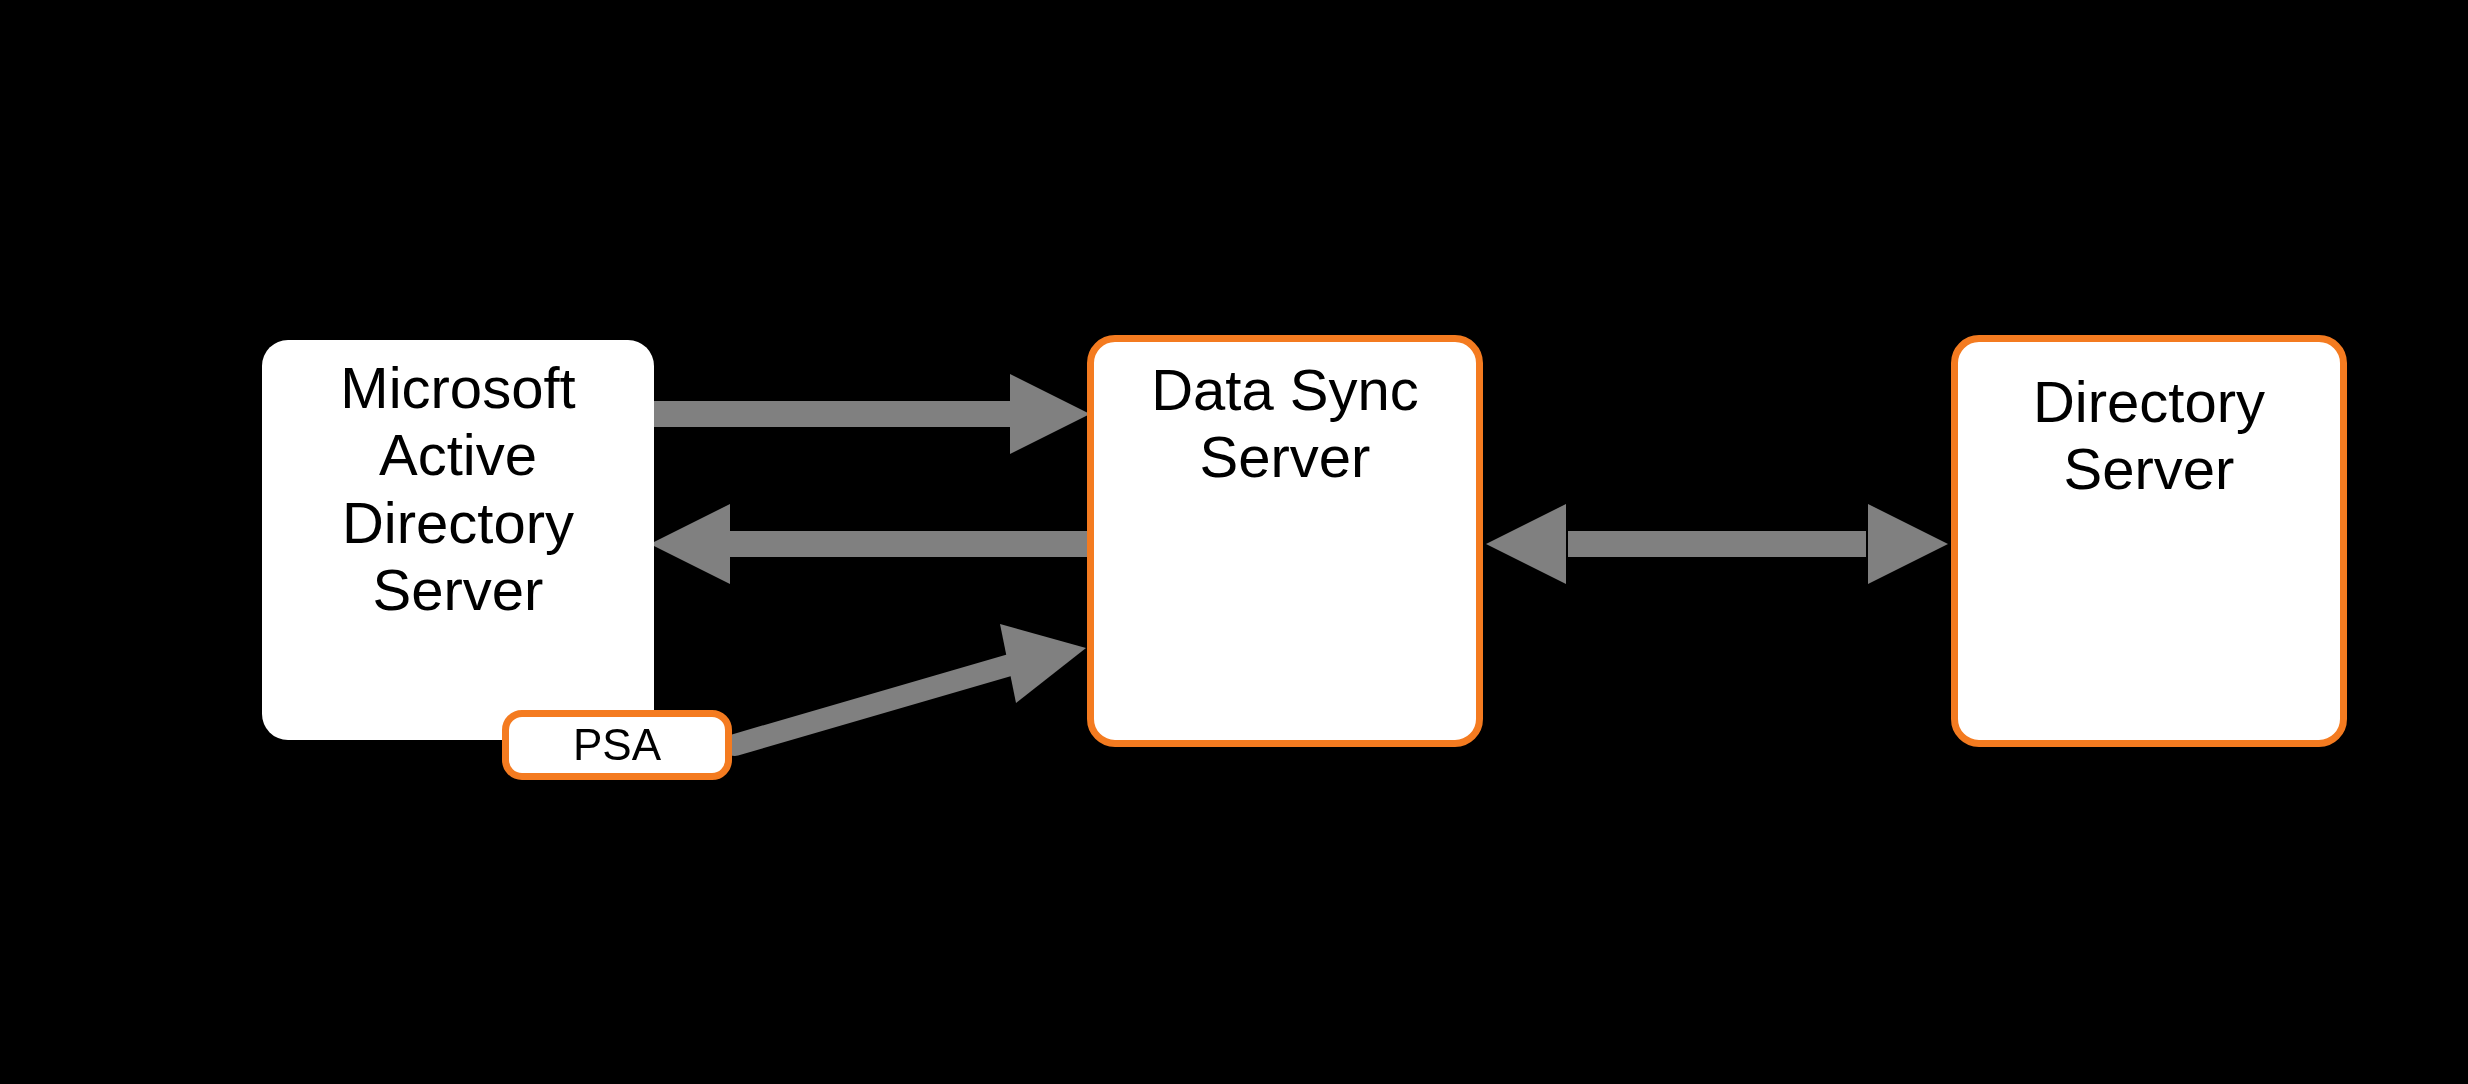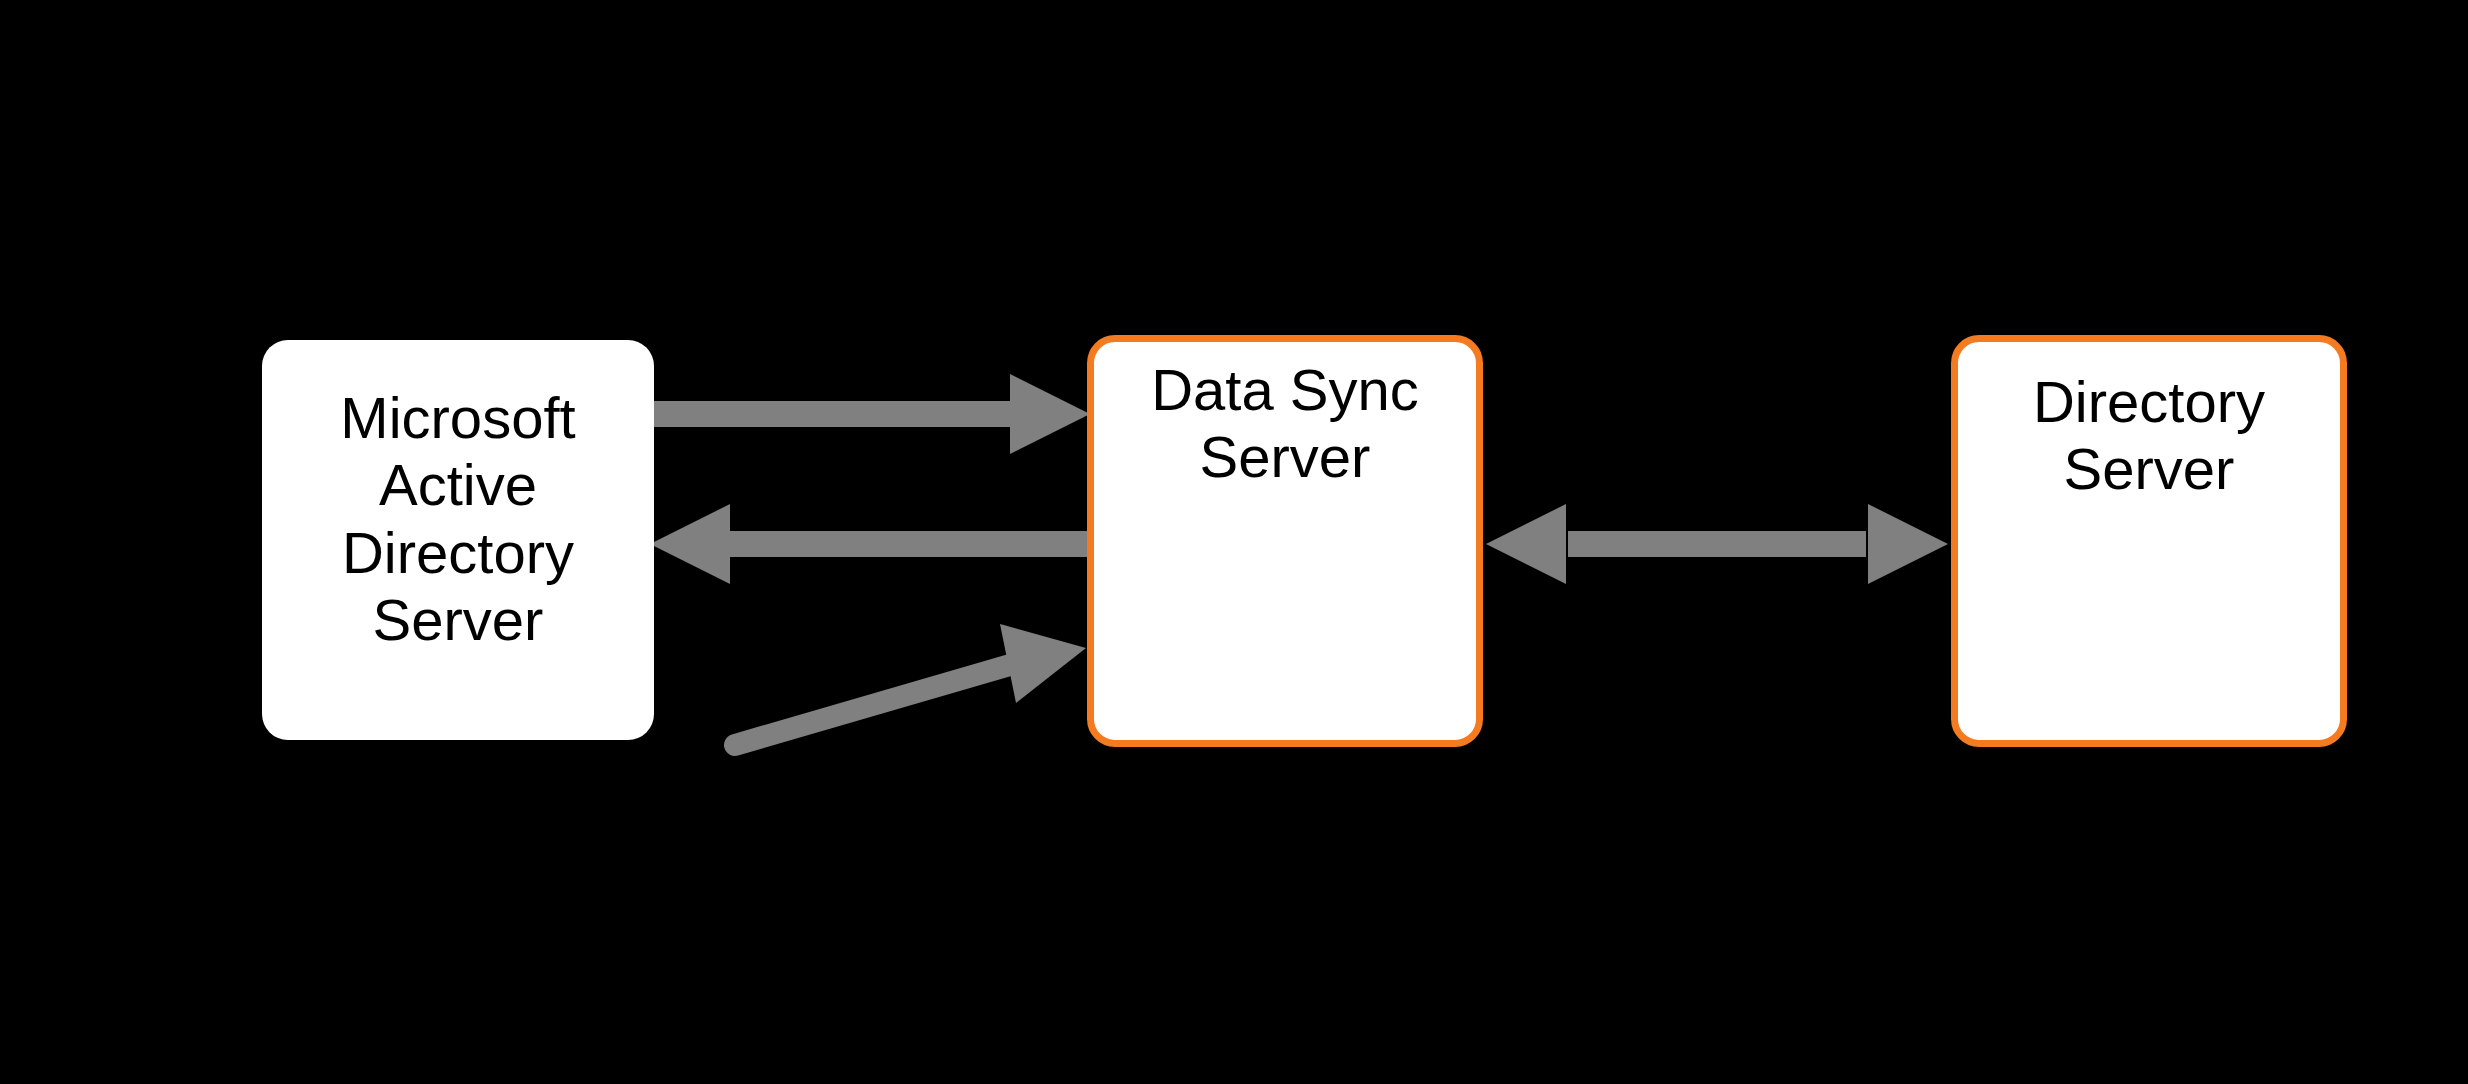--- a/index.html
+++ b/index.html
@@ -48,21 +48,21 @@
     left: 262px;
     top: 340px;
     width: 392px;
     height: 400px;
     border-radius: 26px;
     border: none;
     z-index: 2;
   }
   #node-ad .node-label {
     font-size: 58px;
-    padding-top: 44px;
+    padding-top: 14px;
   }
 
   
   #node-dss {
     left: 1087px;
     top: 335px;
     width: 396px;
     height: 412px;
     border-radius: 28px;
     border: 7px solid #F47B20;
@@ -143,14 +143,17 @@
   <div class="node" id="node-dss">
     <span class="node-label">Data Sync
 Server</span>
   </div>
 
   <div class="node" id="node-ds">
     <span class="node-label">Directory
 Server</span>
   </div>
 
+  <div class="node" id="node-psa">
+    <span class="node-label">PSA</span>
+  </div>
 
 </div>
 
 </body></html>

